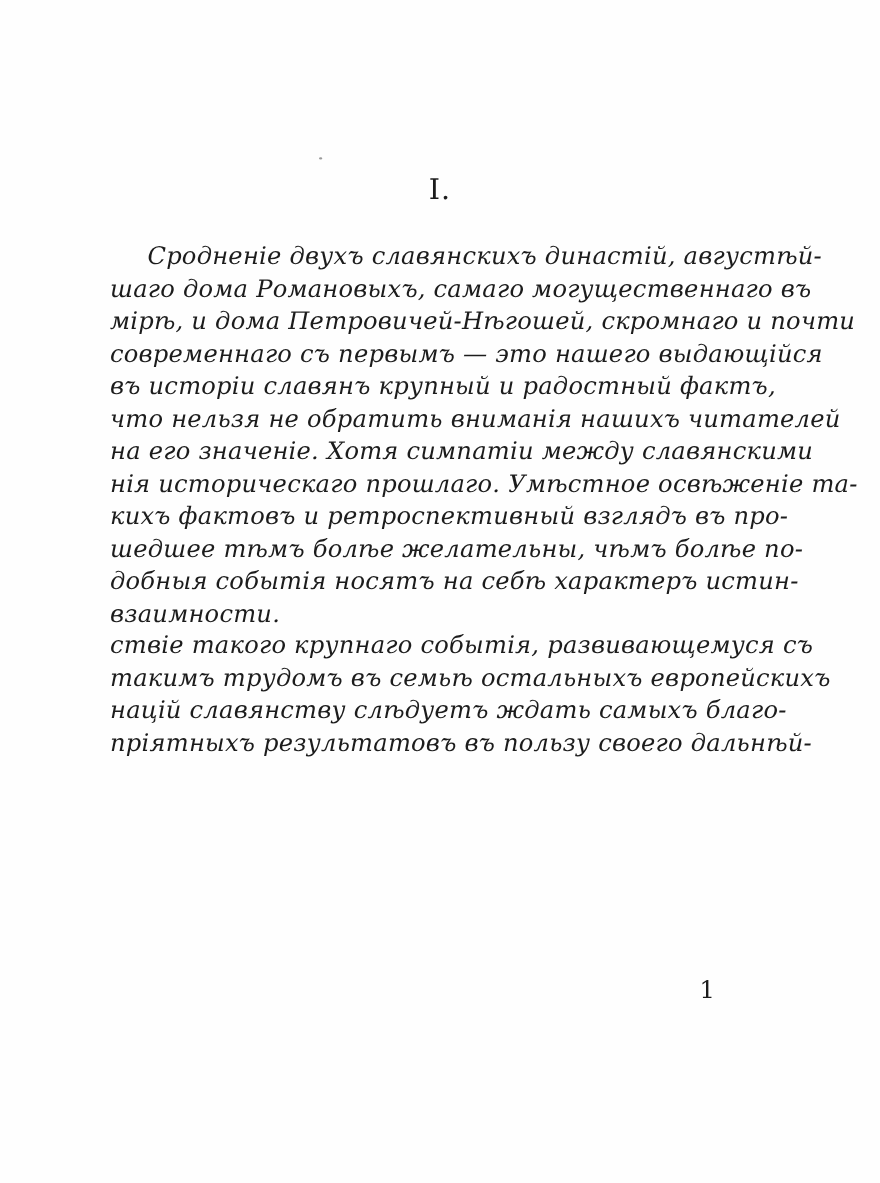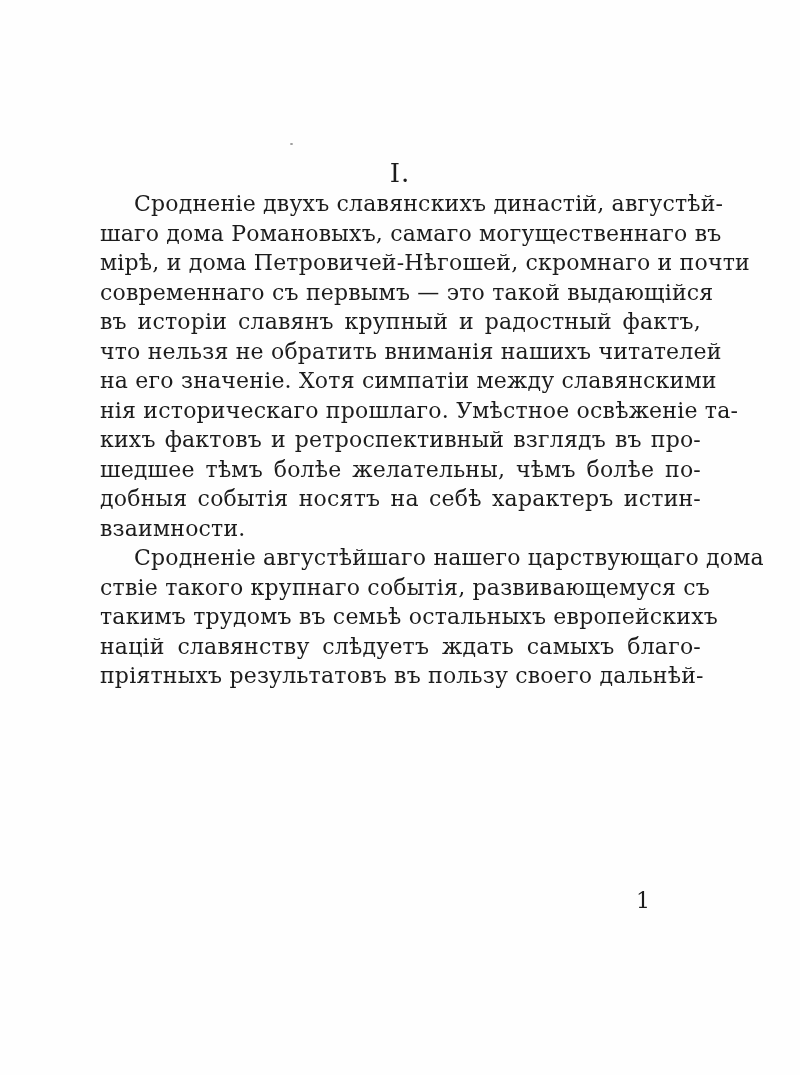--- a/index.html
+++ b/index.html
@@ -22,23 +22,24 @@
     top: 158px;
     left: 0;
     width: 800px;
     text-align: center;
     font-size: 26px;
     line-height: 30px;
     letter-spacing: 1px;
   }
   .text-block {
     position: absolute;
-    top: 189px;
+    top: 219px;
     left: 100px;
     width: 601px;
+    font-style: italic;
   }
   .paragraph {
     margin: 0;
     padding: 0;
   }
   .line {
     font-size: 22px;
     line-height: 29.5px;
     height: 29.5px;
     white-space: nowrap;
@@ -75,32 +76,31 @@
 <body>
 
 <div class="scan-page">
   <span class="scan-speck"></span>
   <div class="chapter-heading">I.</div>
   <div class="text-block">
       <div class="paragraph">
         <div class="line indent">Сродненіе двухъ славянскихъ династій, августѣй-</div>
         <div class="line">шаго дома Романовыхъ, самаго могущественнаго въ</div>
         <div class="line">мірѣ, и дома Петровичей-Нѣгошей, скромнаго и почти</div>
-        <div class="line">современнаго съ первымъ — это такой выдающійся</div>
+        <div class="line">современнаго съ первымъ — это нашего выдающійся</div>
         <div class="line">въ исторіи славянъ крупный и радостный фактъ,</div>
         <div class="line">что нельзя не обратить вниманія нашихъ читателей</div>
         <div class="line">на его значеніе. Хотя симпатіи между славянскими</div>
         <div class="line">нія историческаго прошлаго. Умѣстное освѣженіе та-</div>
         <div class="line">кихъ фактовъ и ретроспективный взглядъ въ про-</div>
         <div class="line">шедшее тѣмъ болѣе желательны, чѣмъ болѣе по-</div>
         <div class="line">добныя событія носятъ на себѣ характеръ истин-</div>
         <div class="line no-stretch">взаимности.</div>
       </div>
       <div class="paragraph">
-        <div class="line indent">Сродненіе августѣйшаго нашего царствующаго дома</div>
         <div class="line">ствіе такого крупнаго событія, развивающемуся съ</div>
         <div class="line">такимъ трудомъ въ семьѣ остальныхъ европейскихъ</div>
         <div class="line">націй славянству слѣдуетъ ждать самыхъ благо-</div>
         <div class="line">пріятныхъ результатовъ въ пользу своего дальнѣй-</div>
       </div>
     </div>
   <div class="page-number">1</div>
 </div>
 
 </body></html>

